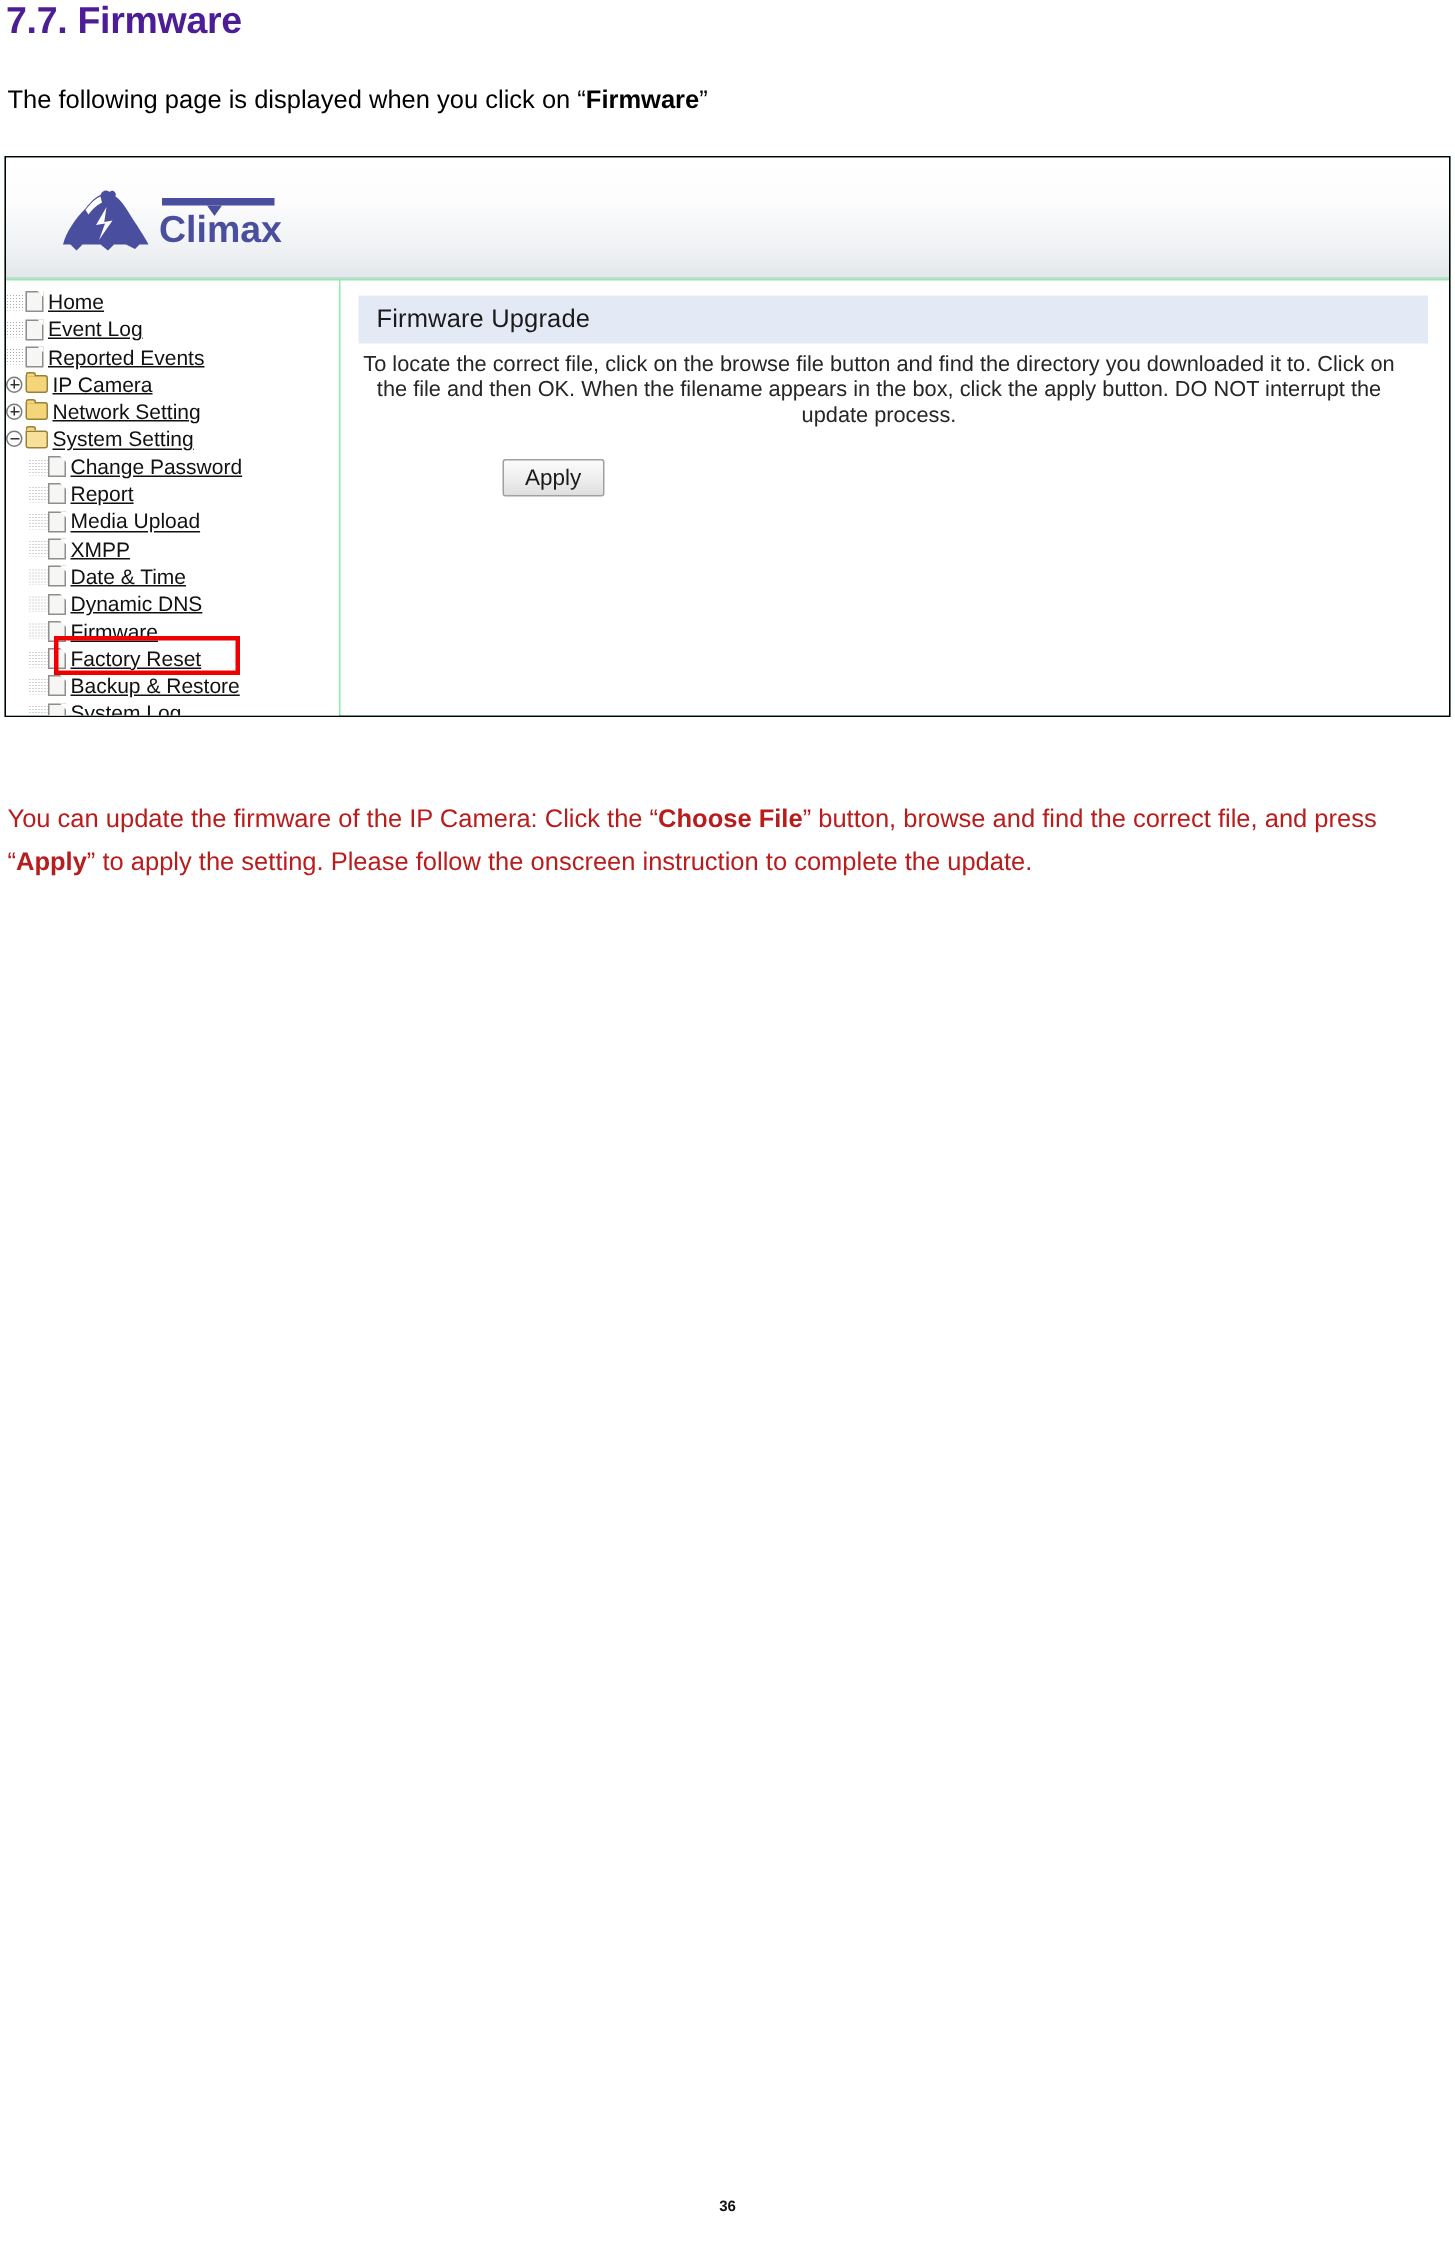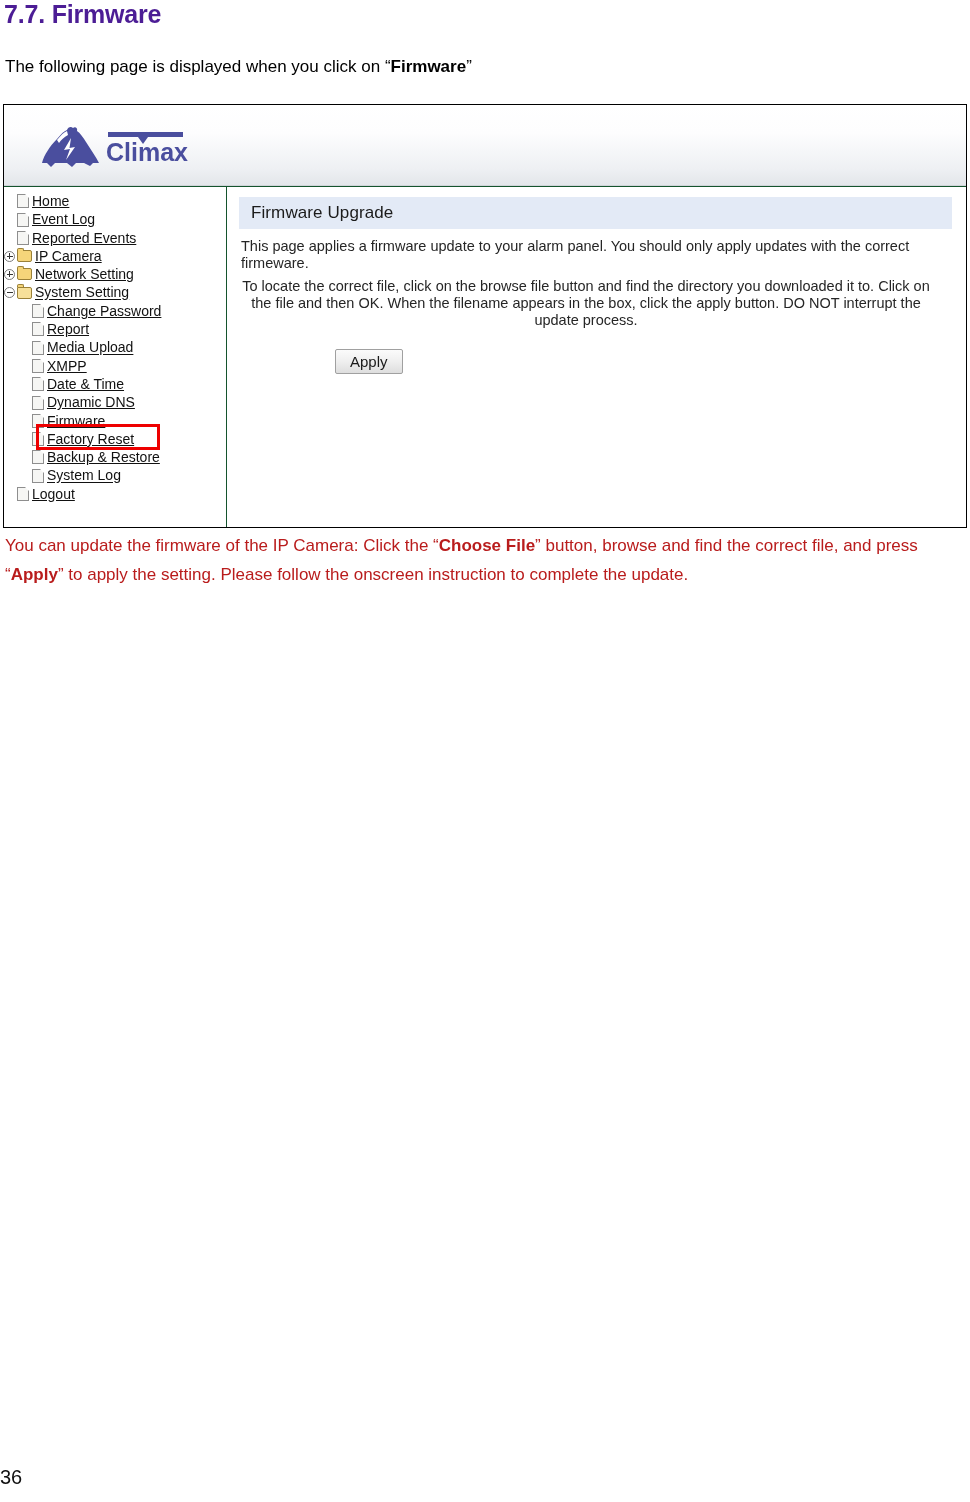--- a/index.html
+++ b/index.html
@@ -35,23 +35,23 @@
     white-space: nowrap;
   }
   #intro-para b { font-weight: bold; }
 
   
   #screenshot-frame {
     position: absolute;
     left: 3px;
     top: 104px;
     width: 964px;
-    height: 424px;
+    height: 374px;
     border: 1px solid #000000;
-    background: #14532d;
+    background: #86efac;
     box-sizing: border-box;
     overflow: hidden;
   }
 
   
   #app-banner {
     position: absolute;
     left: 0; top: 0;
     width: 100%;
     height: 81px;
@@ -265,22 +265,24 @@
     line-height: 29px;
     color: #b91c1c;
   }
   #body-paragraph b { font-weight: bold; }
 
   #page-number {
     position: absolute;
     left: 0;
     top: 1466px;
     width: 970px;
-    font-size: 20px;
+    text-align: center;
+    font-size: 10px;
     color: #111;
+    font-weight: bold;
   }
 </style>
 </head>
 <body>
 
 <div id="doc-title">7.7. Firmware</div>
 
 <div id="intro-para"><span>The following page is displayed when you click on “</span><b>Firmware</b><span>”</span></div>
 
 <div id="screenshot-frame">
@@ -312,21 +314,20 @@
       <div class="tree-row"><span class="indent"></span><span class="dotline"></span><span class="icon-file"></span><span class="tree-label">Firmware</span></div>
       <div class="tree-row"><span class="indent"></span><span class="dotline"></span><span class="icon-file"></span><span class="tree-label">Factory Reset</span></div>
       <div class="tree-row"><span class="indent"></span><span class="dotline"></span><span class="icon-file"></span><span class="tree-label">Backup &amp; Restore</span></div>
       <div class="tree-row"><span class="indent"></span><span class="dotline"></span><span class="icon-file"></span><span class="tree-label">System Log</span></div>
       <div class="tree-row"><span class="dotline"></span><span class="icon-file"></span><span class="tree-label">Logout</span></div>
     </div>
   <div id="highlight-box"></div>
 
   <div id="content-pane">
     <div id="panel-title">Firmware Upgrade</div>
-    <div class="body-text">This page applies a firmware update to your alarm panel. You should only apply updates with the correct firmeware.</div>
 
 
     <div class="body-text" id="instructions">To locate the correct file, click on the browse file button and find the directory you downloaded it to. Click on the file and then OK. When the filename appears in the box, click the apply button. DO NOT interrupt the update process.</div>
 
     <div id="apply-row">
       <button id="apply-button">Apply</button>
     </div>
   </div>
 </div>
 

